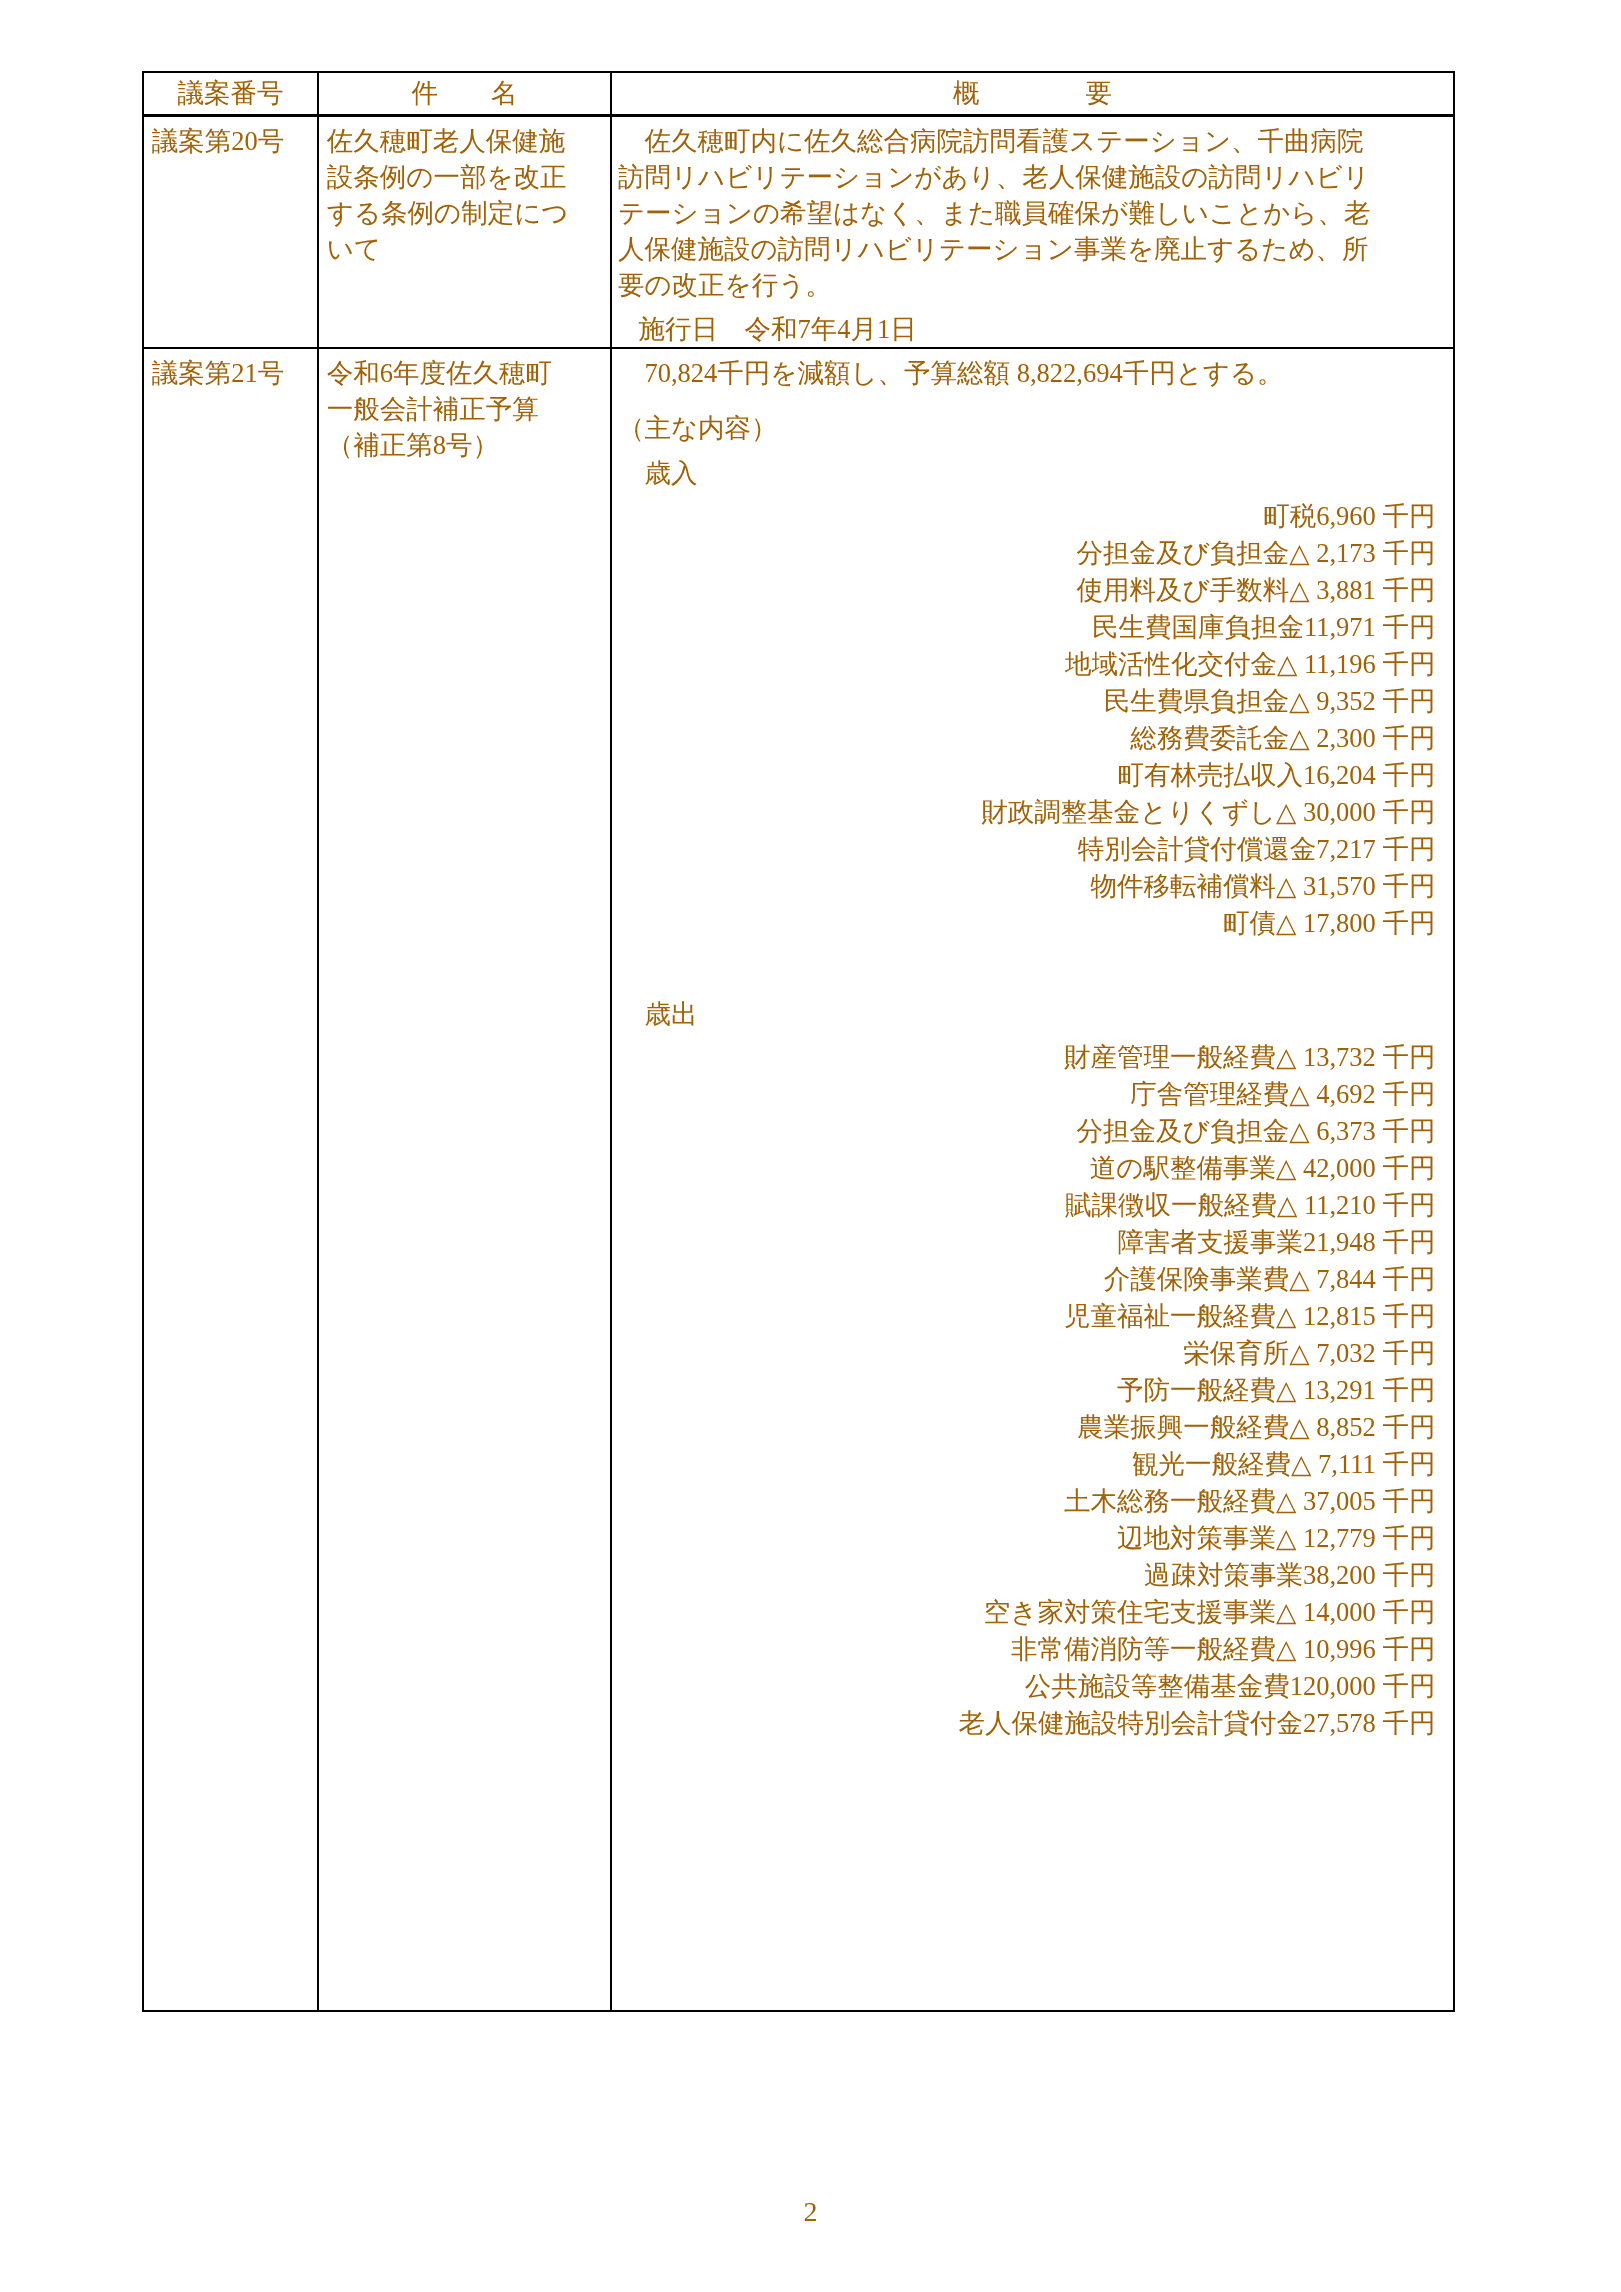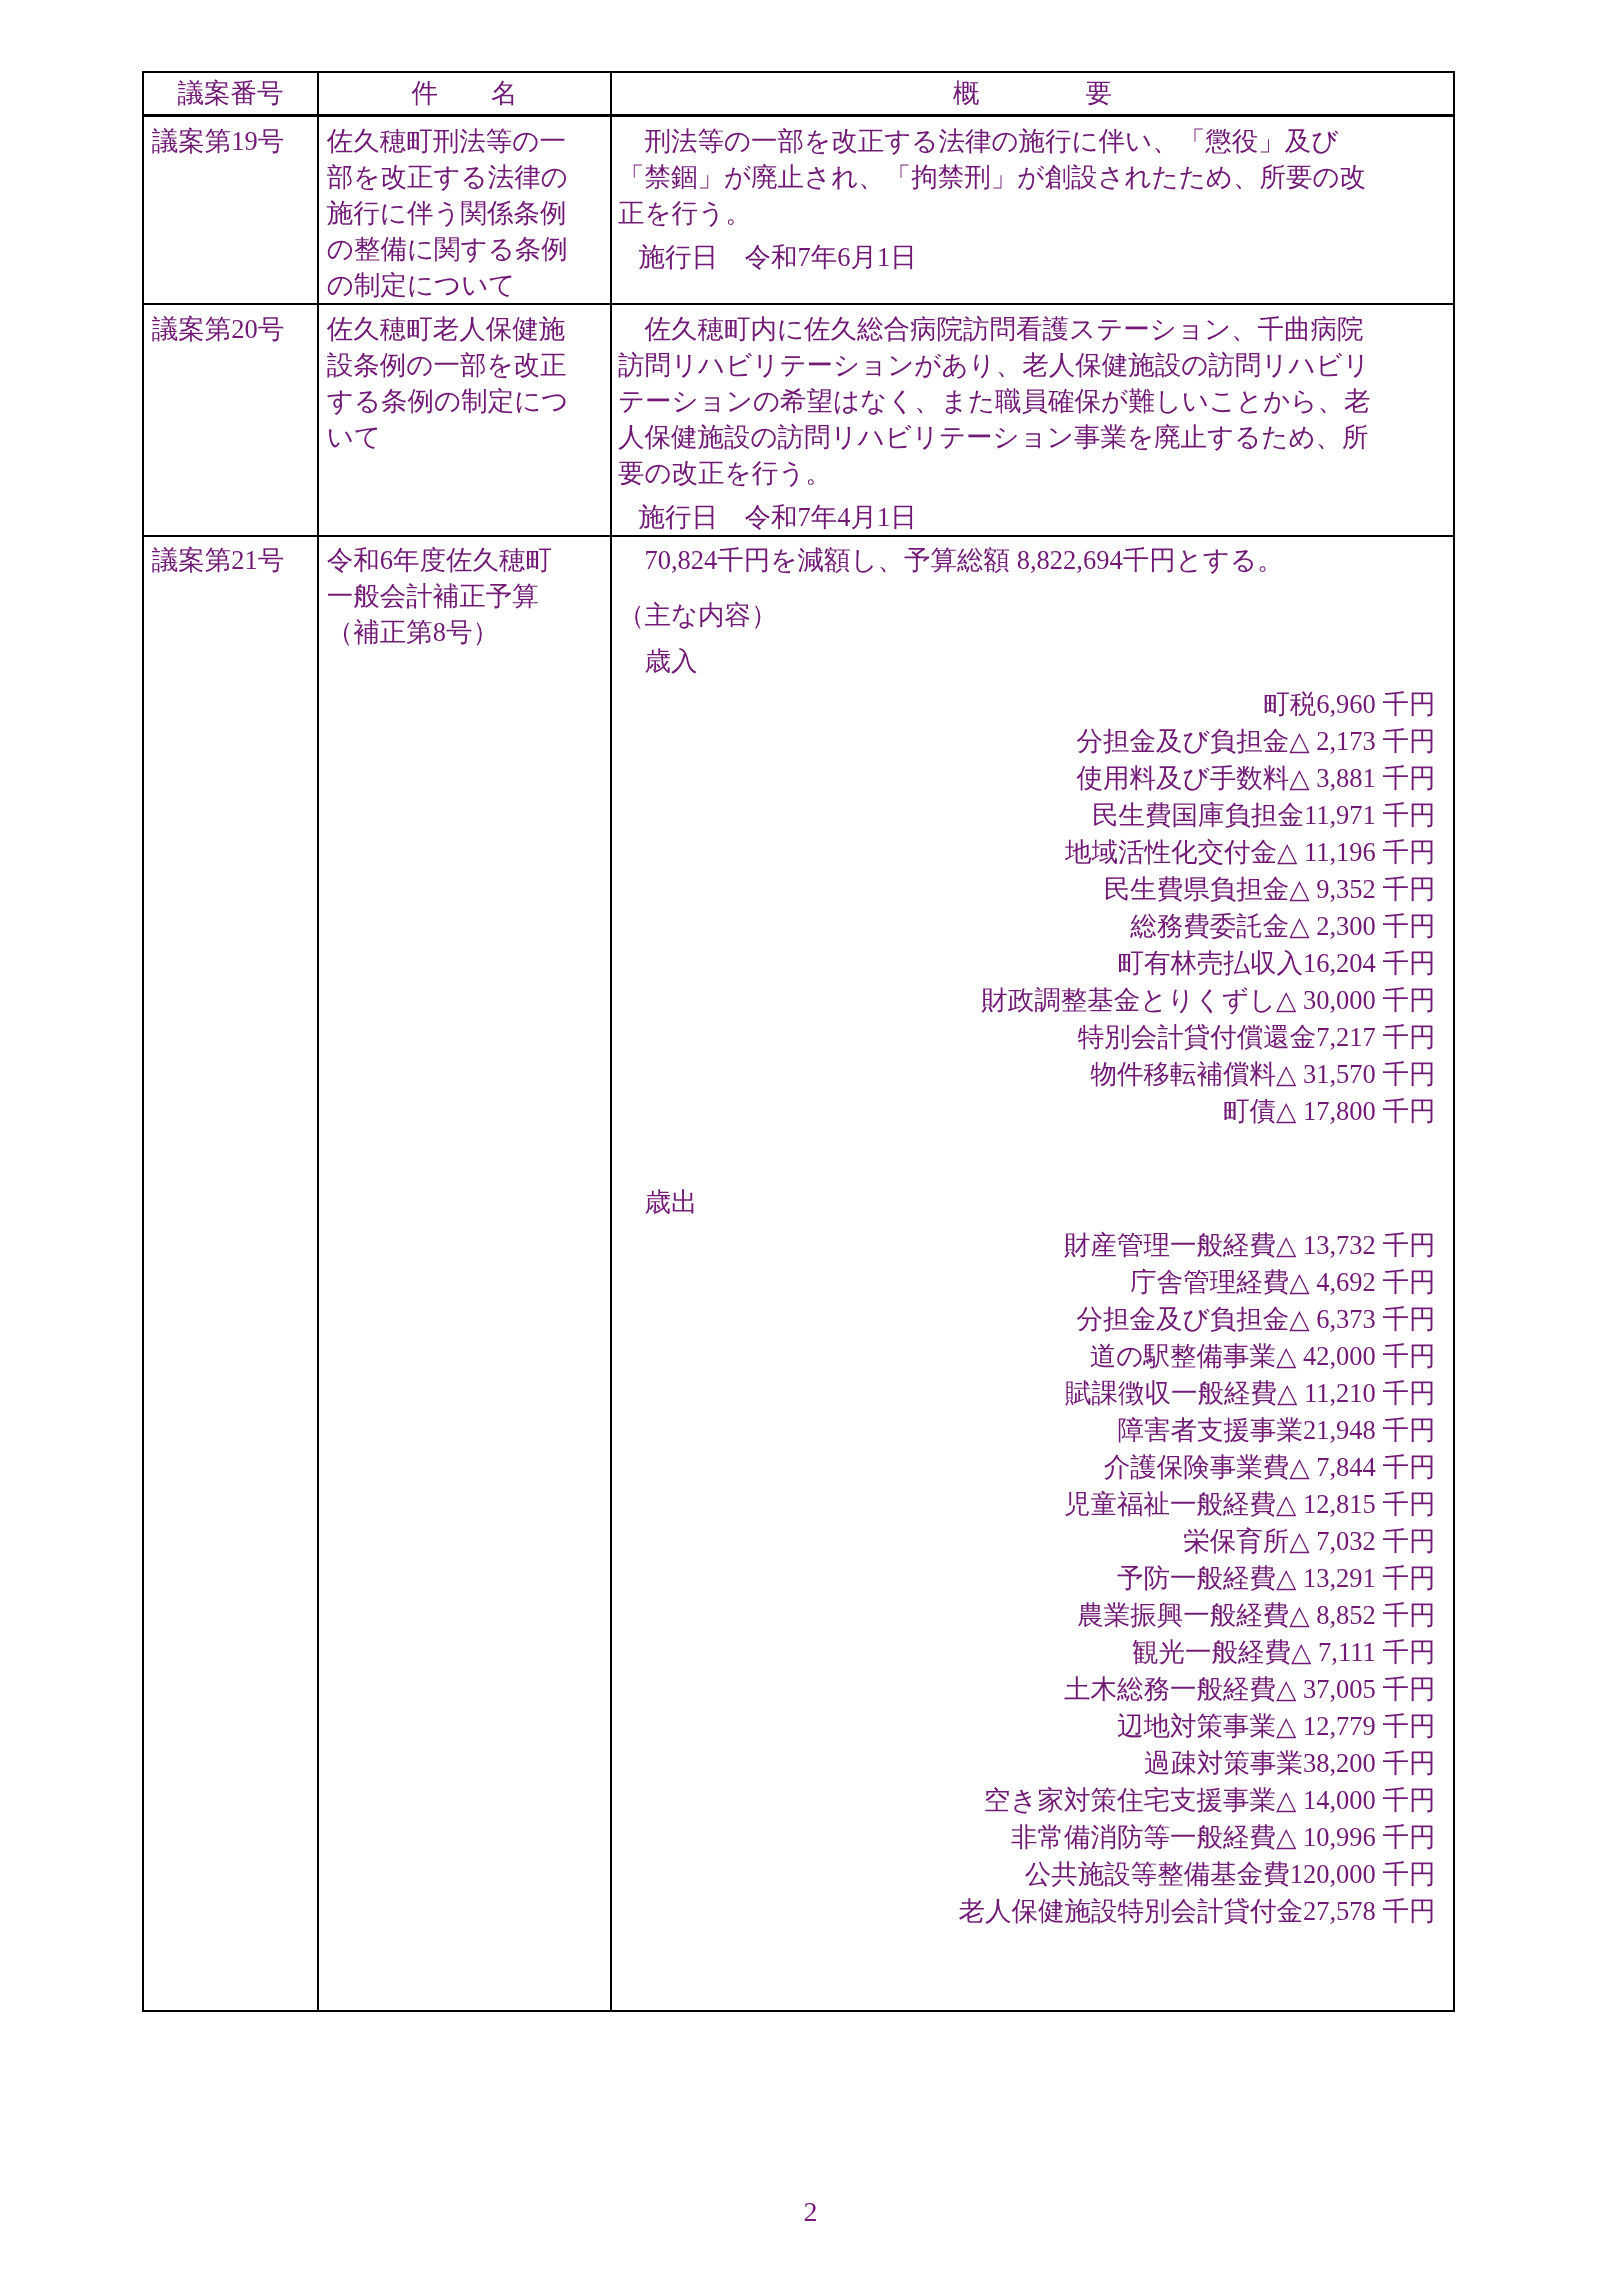--- a/index.html
+++ b/index.html
@@ -1,21 +1,21 @@
 <!DOCTYPE html>
 <html lang="ja"><head>
 <meta charset="utf-8">
 <style>
   html, body { margin: 0; padding: 0; background: #ffffff; }
   .page {
     position: relative;
     width: 1621px;
     height: 2293px;
     background: #ffffff;
-    color: #701a75;
+    color: #a16207;
     font-family: "Liberation Serif", "DejaVu Serif", serif;
     font-size: 26.5px;
     overflow: hidden;
   }
   table.agenda-table {
     position: absolute;
     left: 142px;
     top: 71px;
     width: 1311px;
     height: 1941px;
@@ -88,34 +88,20 @@
         <col class="c3">
       </colgroup>
     <thead>
       <tr>
         <th>議案番号</th>
         <th>件　　名</th>
         <th>概　　　　要</th>
       </tr>
     </thead>
     <tbody>
-      <tr class="row19">
-        <td class="cell-num">議案第19号</td>
-        <td class="cell-title">佐久穂町刑法等の一
-部を改正する法律の
-施行に伴う関係条例
-の整備に関する条例
-の制定について</td>
-        <td class="cell-summary">
-          <div class="para">　刑法等の一部を改正する法律の施行に伴い、「懲役」及び
-「禁錮」が廃止され、「拘禁刑」が創設されたため、所要の改
-正を行う。</div>
-          <div class="date-line">施行日　令和7年6月1日</div>
-        </td>
-      </tr>
 
       <tr class="row20">
         <td class="cell-num">議案第20号</td>
         <td class="cell-title">佐久穂町老人保健施
 設条例の一部を改正
 する条例の制定につ
 いて</td>
         <td class="cell-summary">
           <div class="para">　佐久穂町内に佐久総合病院訪問看護ステーション、千曲病院
 訪問リハビリテーションがあり、老人保健施設の訪問リハビリ

